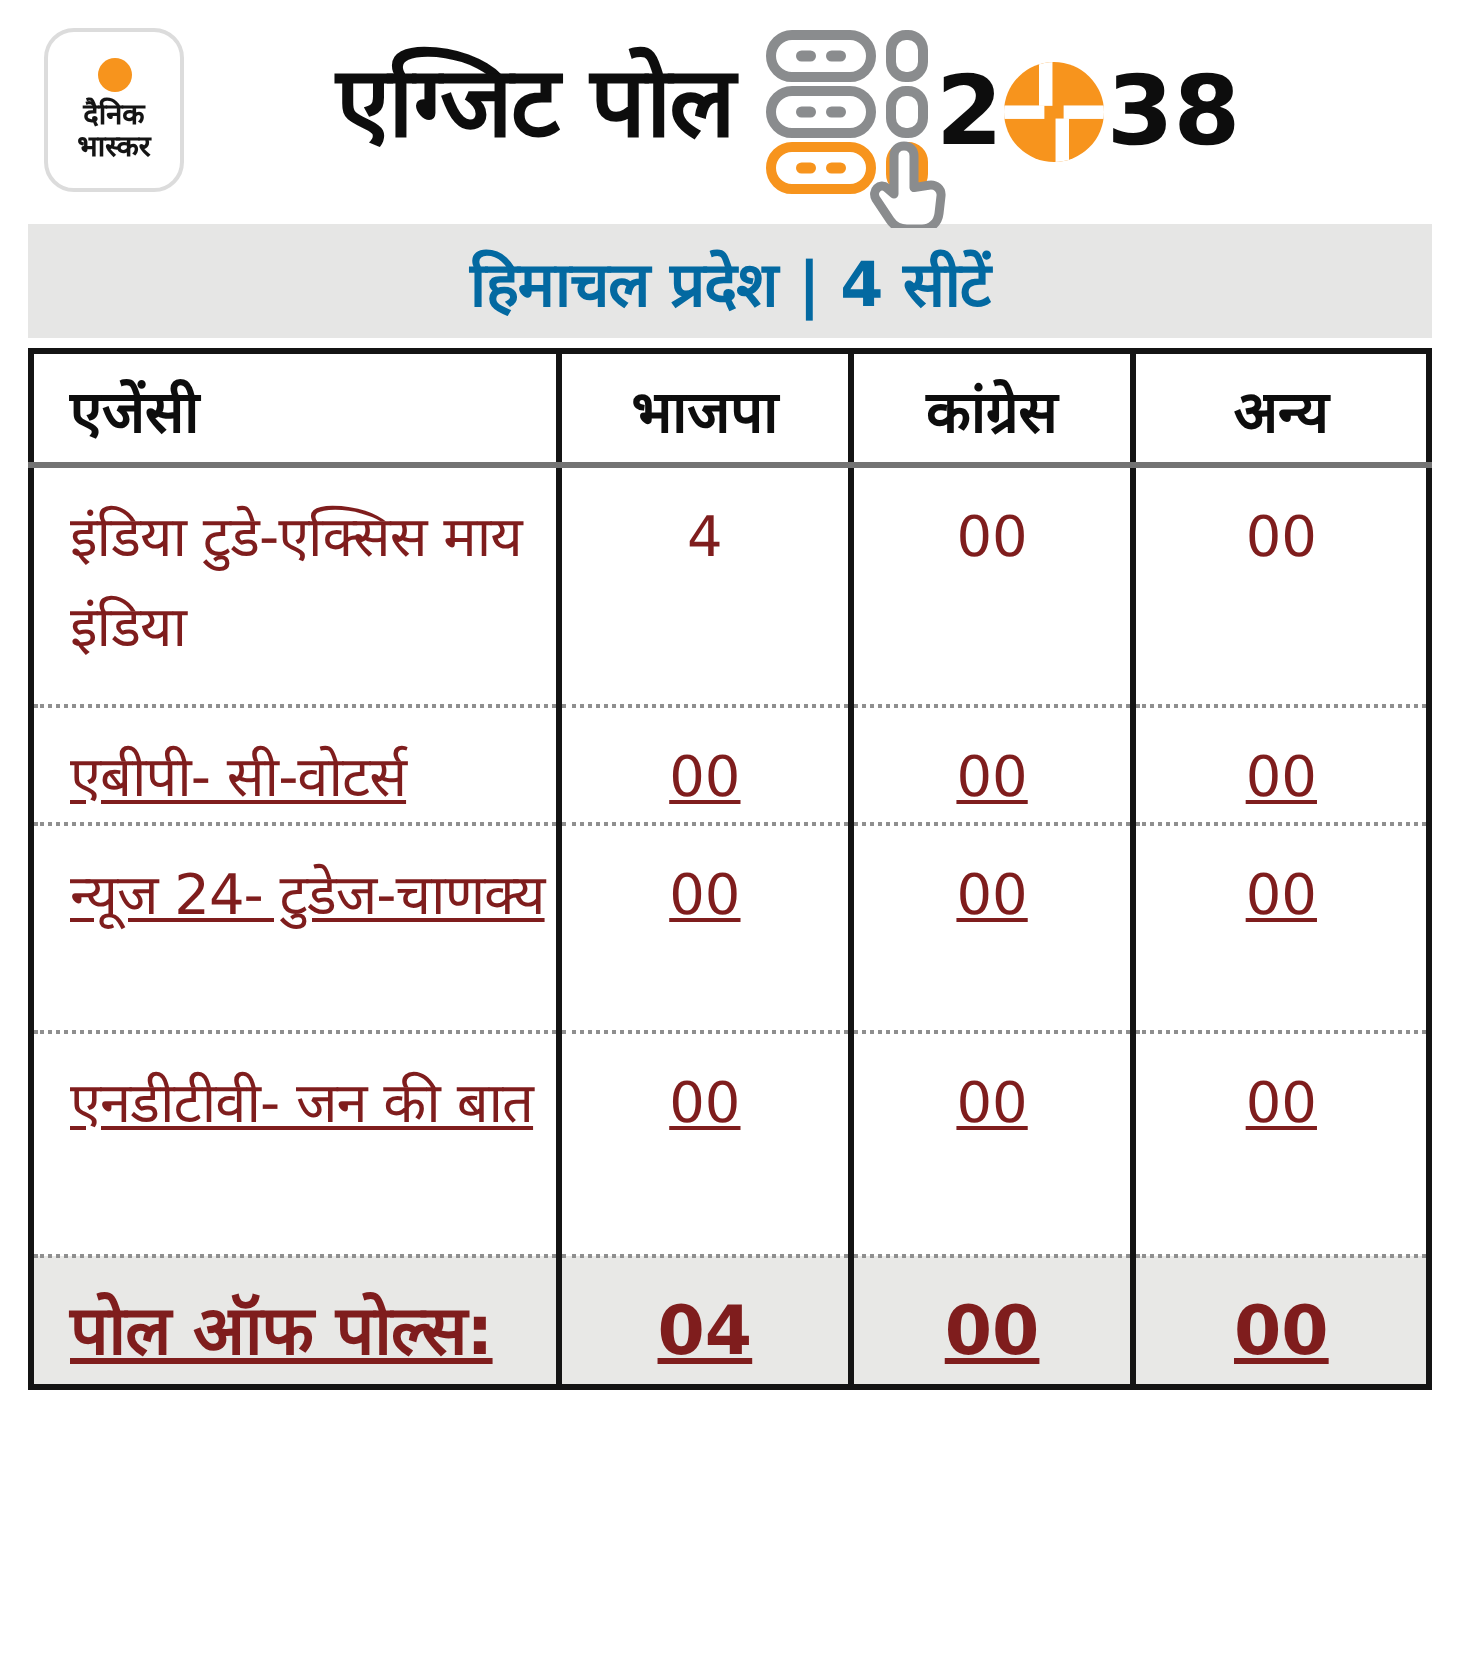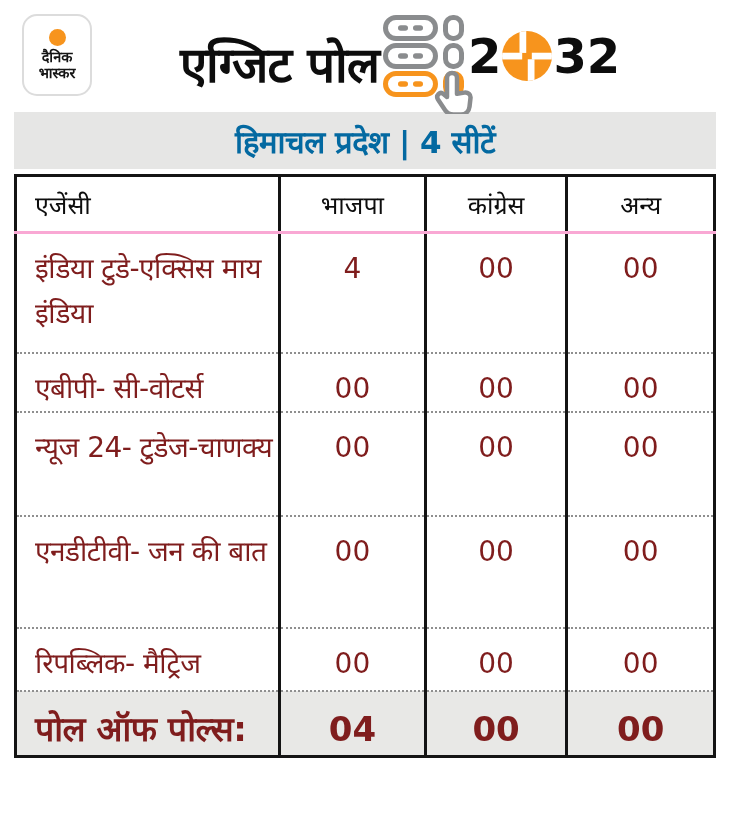--- a/index.html
+++ b/index.html
@@ -9,24 +9,24 @@
     color:#111;overflow:hidden;position:relative;
   }
   
   .header{position:relative;height:112px;}
   .logo{
     position:absolute;left:22px;top:14px;width:66px;height:78px;
     border:2px solid #dcdcdc;border-radius:15px;background:#fff;
     display:flex;flex-direction:column;align-items:center;justify-content:center;
   }
   .logo-dot{width:17px;height:17px;border-radius:50%;background:#F7941D;margin-bottom:4px;}
-  .logo-text{font-weight:bold;font-size:14.5px;line-height:16px;color:#141414;white-space:nowrap;font-family:Liberation Mono, monospace;}
+  .logo-text{font-weight:bold;font-size:14.5px;line-height:16px;color:#141414;white-space:nowrap;}
   .title{
-    position:absolute;left:180px;top:16px;
-    font-size:49px;font-weight:800;color:#0d0d0d;letter-spacing:-1px;white-space:nowrap;margin-top:14px;
+    position:absolute;left:168px;top:16px;
+    font-size:49px;font-weight:800;color:#0d0d0d;letter-spacing:-1px;white-space:nowrap;
   }
   .evm{position:absolute;left:382px;top:14px;width:100px;height:100px;}
   .year{
     position:absolute;left:468px;top:26px;height:60px;
     display:flex;align-items:center;gap:1px;
     font-size:48px;font-weight:800;color:#0d0d0d;
   }
   .vote-circle{display:inline-flex;width:50px;height:50px;}
   
   .banner{
@@ -36,32 +36,32 @@
   }
   
   table{
     width:702px;margin:0 14px;border-collapse:collapse;table-layout:fixed;
     border:3px solid #141414;
   }
   col.c-agency{width:263px;} col.c-bjp{width:145px;} col.c-cong{width:141px;} col.c-oth{width:147px;}
   th,td{padding:0;}
   thead tr{height:57px;}
   th{
-    font-size:25px;font-weight:400;color:#0d0d0d;vertical-align:middle;
-    border-bottom:3px solid #f9a8d4;text-align:center;
+    font-size:29px;font-weight:700;color:#0d0d0d;vertical-align:middle;
+    border-bottom:3px solid #737373;text-align:center;
   }
   th.agency{text-align:left;padding-left:18px;}
   th+th, td+td{border-left:3px solid #141414;}
   tbody td{
     vertical-align:top;padding-top:12px;
     font-size:28px;line-height:45px;color:#7f1d1d;
   }
   td.agency{text-align:left;padding-left:18px;letter-spacing:-0.5px;}
   td.num{text-align:center;}
-  tbody tr+tr td{border-top:2px dotted #8f8f8f;}
+  tbody tr+tr td{border-top:2px dotted #8f8f8f;text-decoration:underline;}
   tr.h-120{height:120px;} tr.h-56{height:56px;} tr.h-104{height:104px;}
   tr.h-112{height:112px;} tr.h-59{height:59px;} tr.h-63{height:63px;}
   tr.footer-row{height:66px;background:#E8E8E6;}
   tr.footer-row td{font-weight:800;font-size:34px;vertical-align:middle;padding-top:12px;}
 </style>
 </head>
 <body>
 
 <div class="header">
   <div class="logo">
@@ -115,21 +115,21 @@
           </defs>
         <circle cx="26" cy="26" r="26" fill="#F7941D"></circle>
         <g clip-path="url(#c0)" fill="#ffffff">
           <rect x="-2" y="22.6" width="23" height="7"></rect>
           <rect x="31" y="22.6" width="23" height="7"></rect>
           <rect x="18.2" y="-2" width="7" height="24.8"></rect>
           <rect x="26.8" y="29.4" width="7" height="24.8"></rect>
         </g>
       </svg>
     </span>
-    <span>32</span>
+    <span>38</span>
   </div>
 </div>
 
 <div class="banner">
   <span>हिमाचल प्रदेश | 4 सीटें</span>
 </div>
 
 <table>
   <colgroup>
       <col class="c-agency">
@@ -163,26 +163,20 @@
       <td class="num">00</td>
       <td class="num">00</td>
       <td class="num">00</td>
     </tr>
     <tr class="h-112">
       <td class="agency">एनडीटीवी- जन की बात</td>
       <td class="num">00</td>
       <td class="num">00</td>
       <td class="num">00</td>
     </tr>
-    <tr class="h-63">
-      <td class="agency">रिपब्लिक- मैट्रिज</td>
-      <td class="num">00</td>
-      <td class="num">00</td>
-      <td class="num">00</td>
-    </tr>
     <tr class="footer-row">
       <td class="agency">पोल ऑफ पोल्स:</td>
       <td class="num">04</td>
       <td class="num">00</td>
       <td class="num">00</td>
     </tr>
   </tbody>
 </table>
 
 </body></html>

